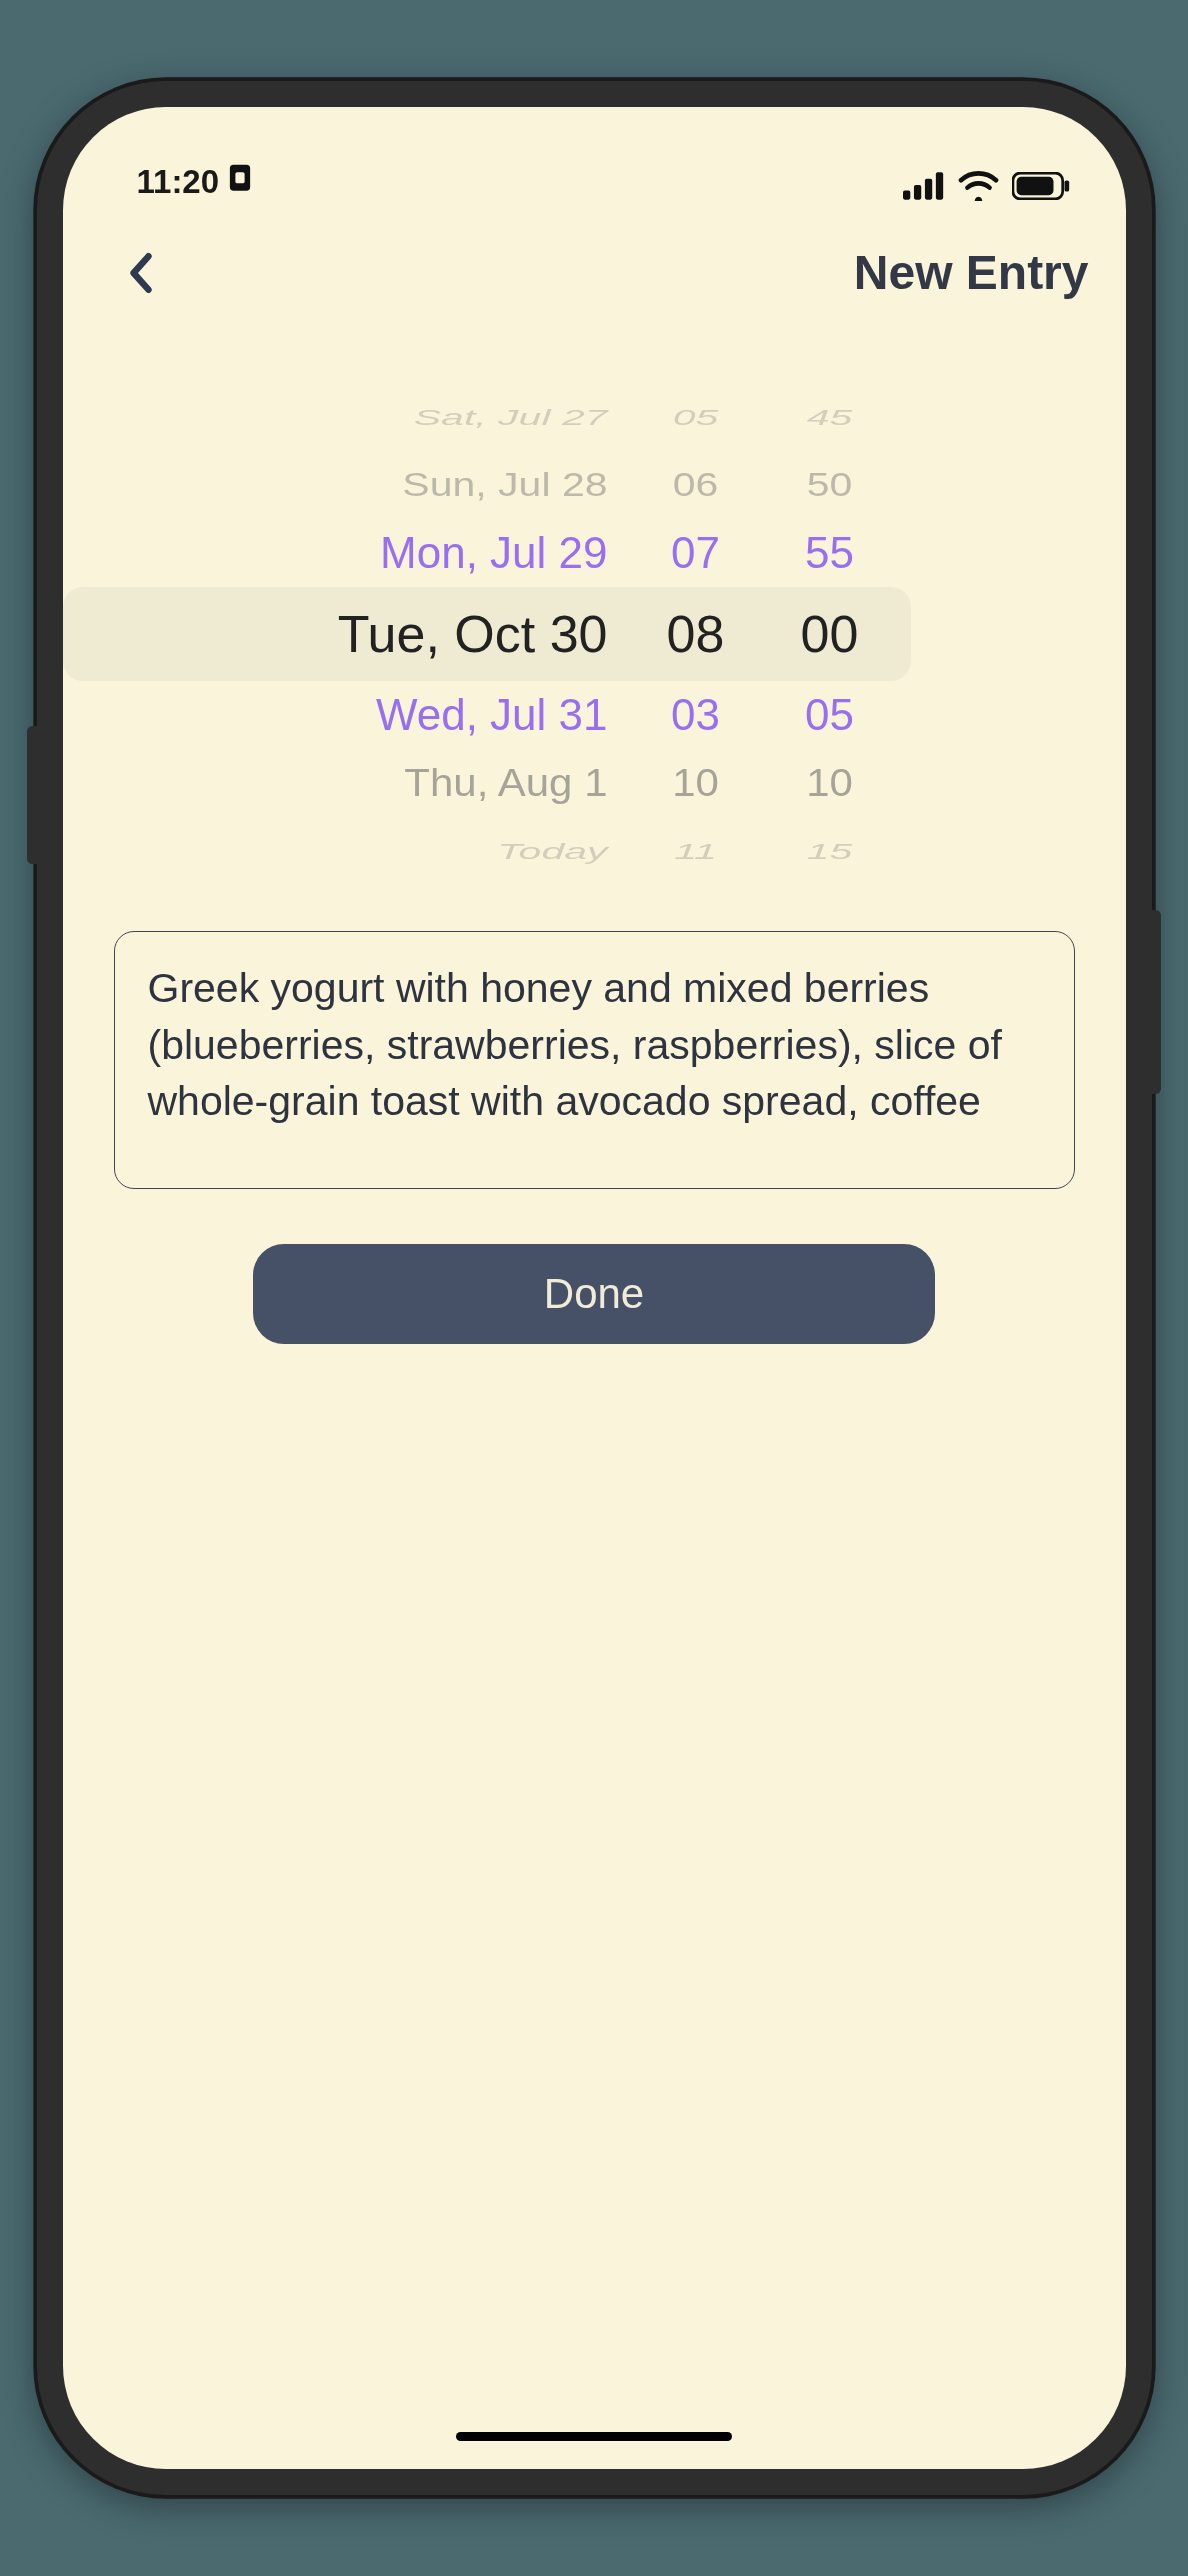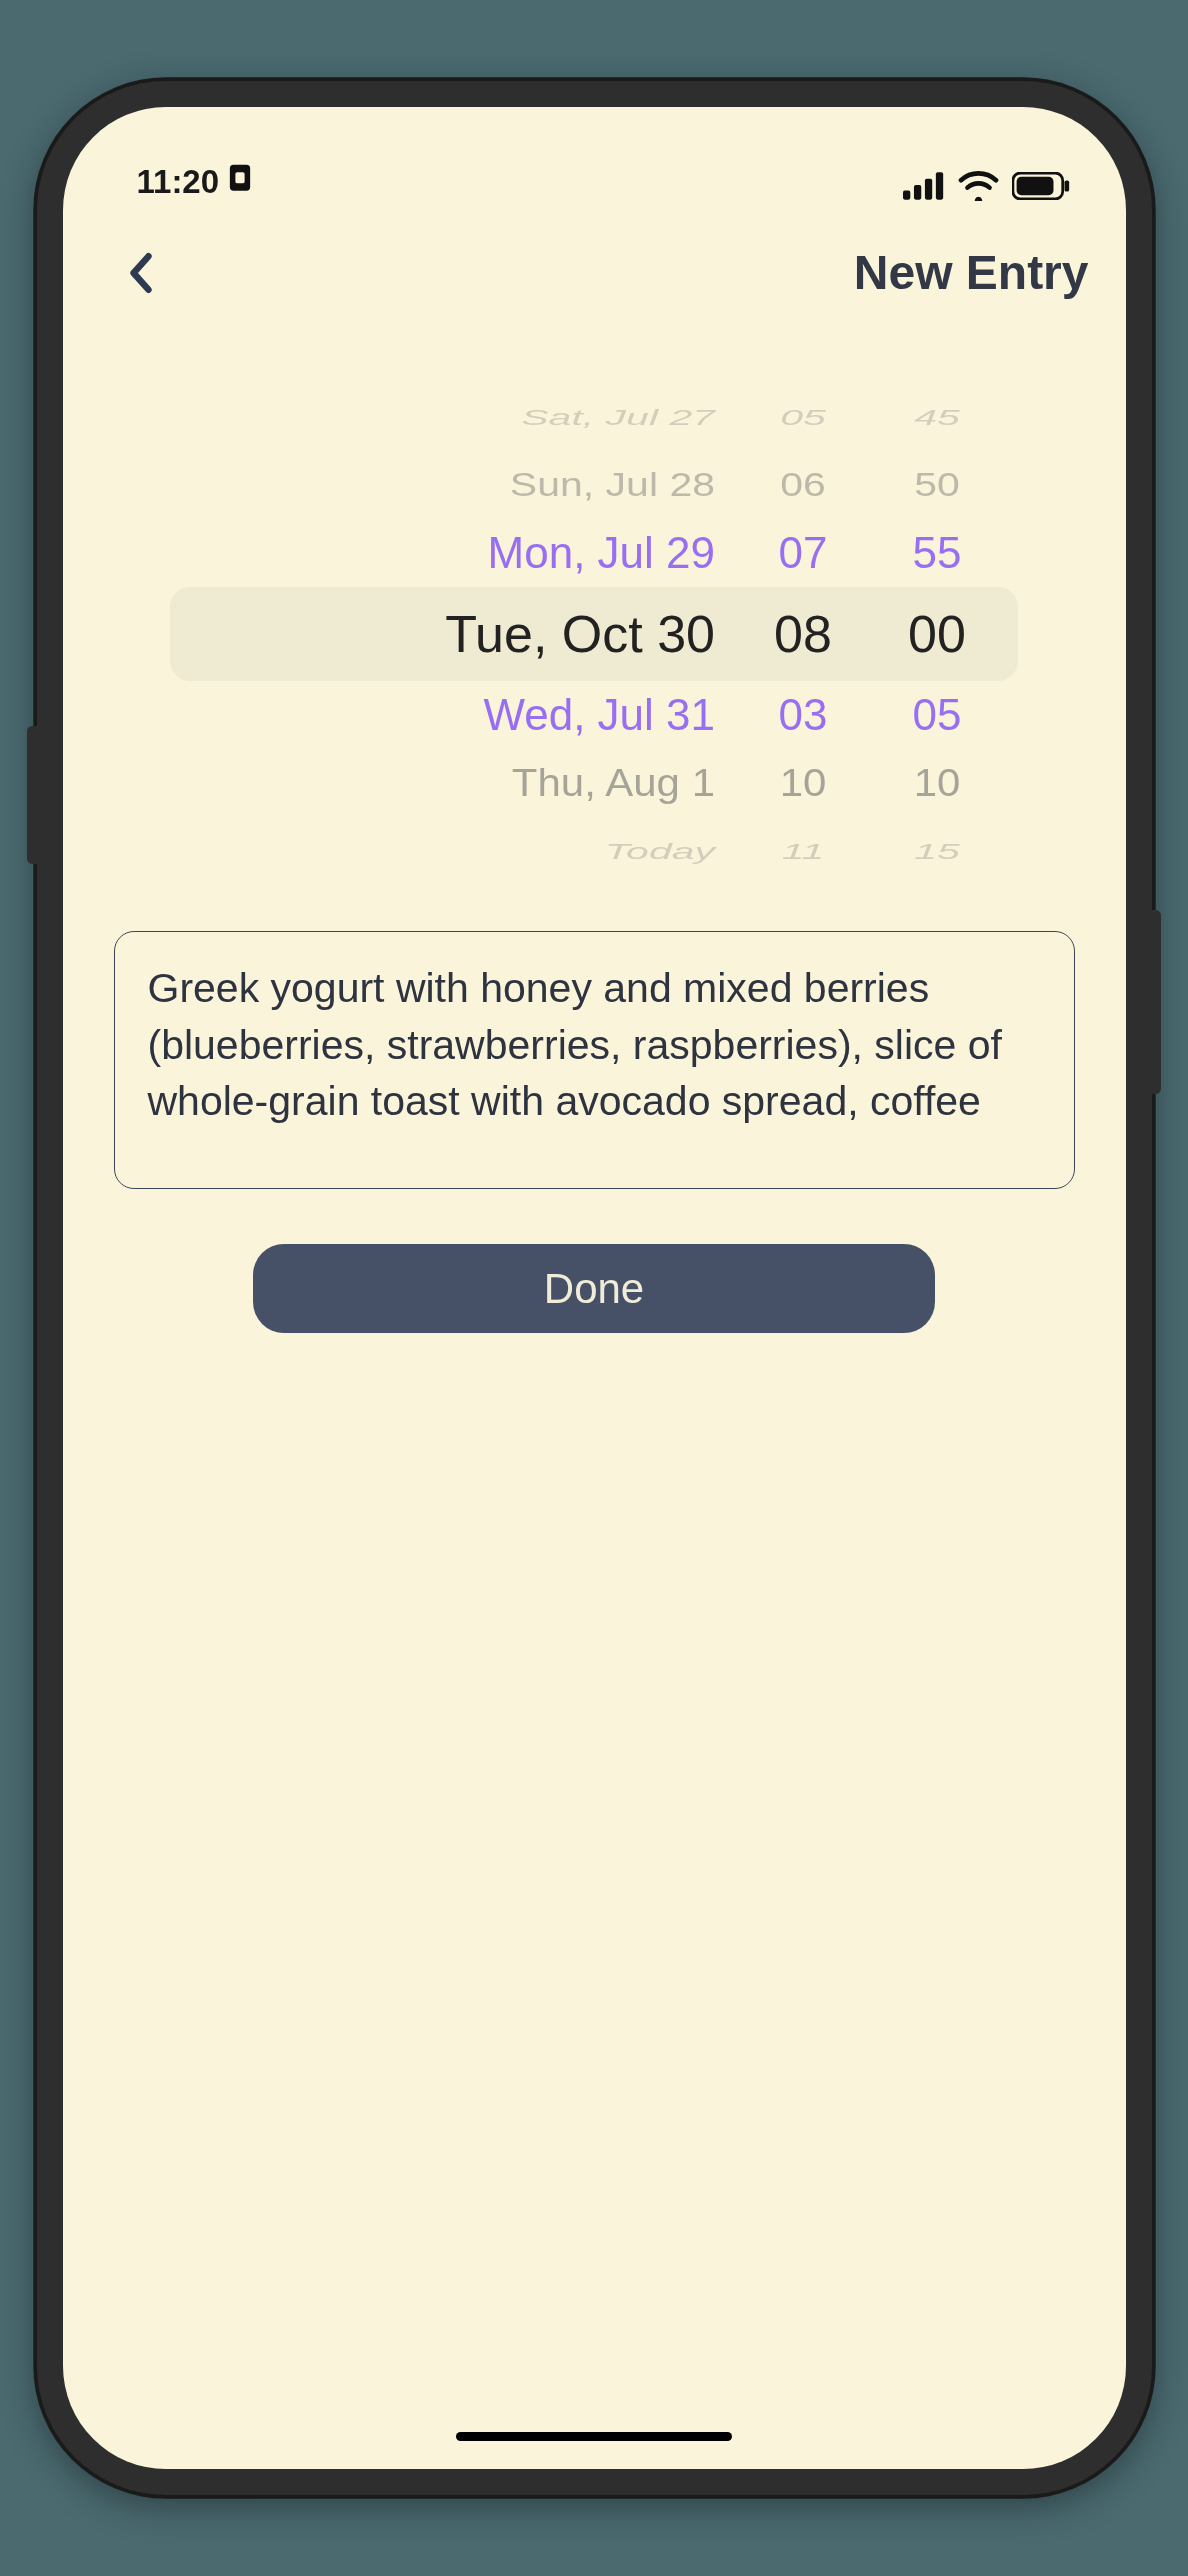--- a/index.html
+++ b/index.html
@@ -80,21 +80,21 @@
   .title {
     font-size: 48px;
     font-weight: 800;
     color:#333846;
   }
   
   .picker-wrap {
     margin-top: 46px;
     display:flex;
     flex-direction:column;
-    align-items:center;
+    align-items:flex-start;
     position:relative;
   }
   .picker {
     width: 848px;
     position:relative;
     text-align:right;
   }
   .picker-row {
     display:flex;
     justify-content:flex-end;
@@ -129,21 +129,21 @@
     font-size:41px;
     line-height:1.38;
     color:#2e3340;
     font-weight:400;
     min-height: 258px;
   }
   
   .done-btn {
     margin: 55px auto 16px auto;
     width: 682px;
-    height: 89px;
+    height: 100px;
     background:#465066;
     color:#f0ecd8;
     border-radius:31px;
     display:flex;
     align-items:center;
     justify-content:center;
     font-size:42px;
     font-weight:500;
   }
   

